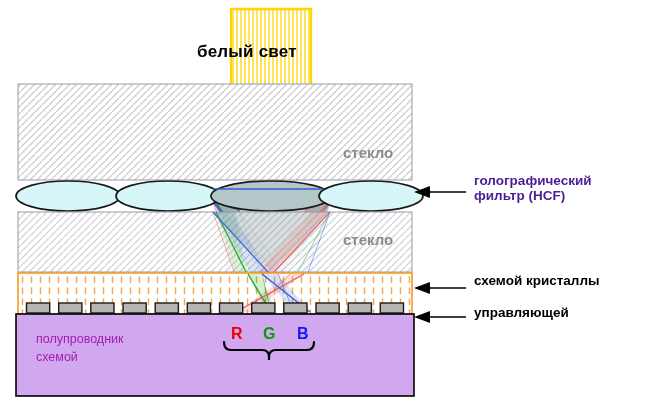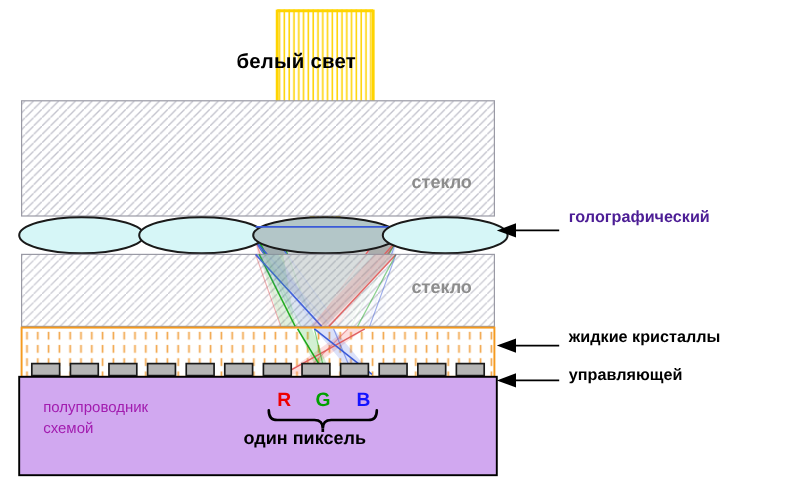--- a/index.html
+++ b/index.html
@@ -229,32 +229,32 @@
 
   
   <div class="lbl" id="white-light-label">белый свет</div>
 
   <div class="lbl" id="glass-label-top">стекло</div>
 
   <div class="lbl" id="glass-label-bottom">стекло</div>
 
   <div class="lbl" id="hcf-label">
     <div>голографический</div>
+    <div>фильтр (HCF)</div>
   </div>
 
-  <div class="lbl" id="lc-label">жидкие кристаллы</div>
+  <div class="lbl" id="lc-label">схемой кристаллы</div>
 
   <div class="lbl" id="reflectors-label">управляющей</div>
 
   <div class="lbl" id="semiconductor-label">
     <div>полупроводник</div>
     <div>схемой</div>
   </div>
 
-  <div class="lbl" id="one-pixel-label">один пиксель</div>
 
   <div id="rgb-layer">
       <div class="rgb-letter" style="left: 231px; top: 325px; color: rgb(238, 0, 0);">R</div>
       <div class="rgb-letter" style="left: 263px; top: 325px; color: rgb(0, 160, 0);">G</div>
       <div class="rgb-letter" style="left: 297px; top: 325px; color: rgb(20, 20, 255);">B</div>
     </div>
 
 </div>
 
 </body></html>

